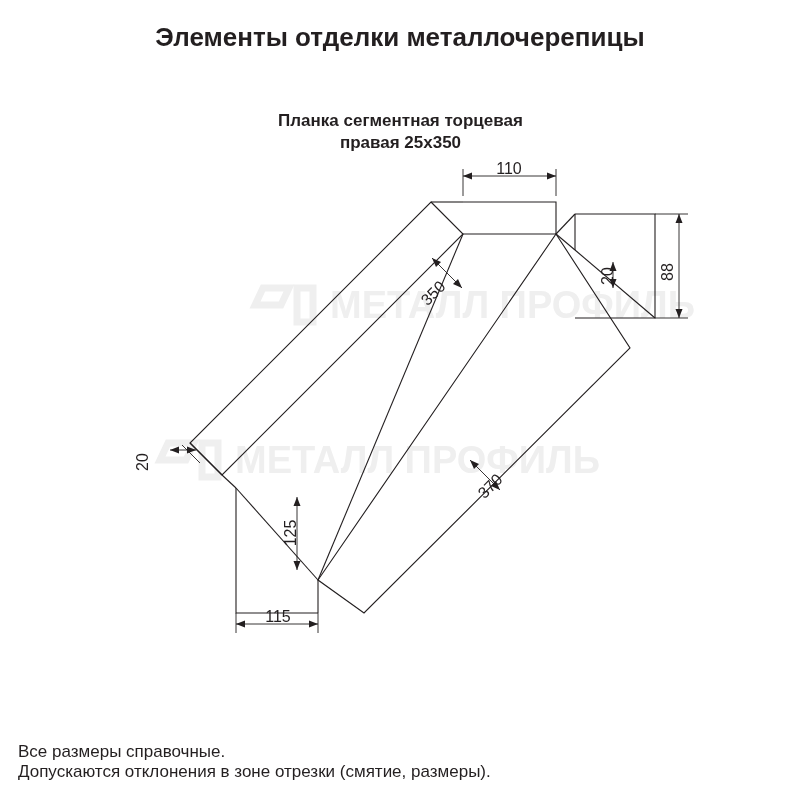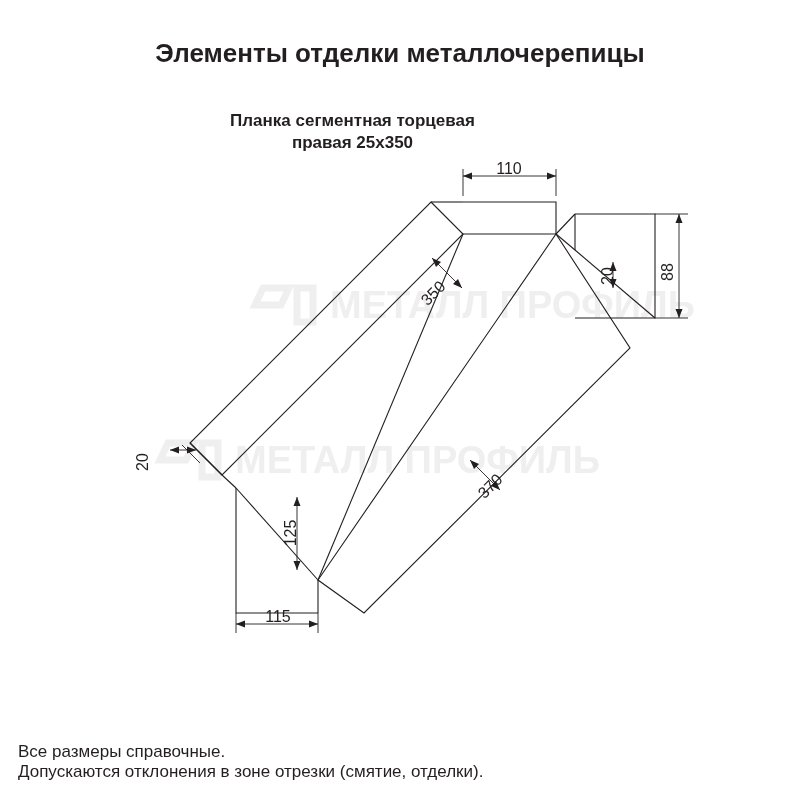--- a/index.html
+++ b/index.html
@@ -17,38 +17,39 @@
   }
   #page {
     position: absolute;
     left: 0; top: 0;
     width: 800px;
     height: 800px;
   }
   .title {
     position: absolute;
     left: 0;
-    top: 38px;
+    top: 22px;
     width: 800px;
     text-align: center;
     font-size: 26px;
     font-weight: bold;
     letter-spacing: 0px;
     color: #231f20;
   }
   .subtitle {
     position: absolute;
     left: 0;
     top: 110px;
     width: 705px;
     text-align: center;
     font-size: 17px;
     font-weight: bold;
     line-height: 22px;
     color: #231f20;
+    padding-left: 48px;
   }
   .footnotes {
     position: absolute;
     left: 18px;
     top: 742px;
     width: 700px;
     font-size: 17px;
     line-height: 20px;
     color: #231f20;
   }
@@ -173,16 +174,16 @@
     <text class="dimtext" x="437" y="297" text-anchor="middle" transform="rotate(-45 437,297)">350</text>
     <text class="dimtext" x="494" y="490" text-anchor="middle" transform="rotate(-45 494,490)">370</text>
     <text class="dimtext" x="148" y="462" text-anchor="middle" transform="rotate(-90 148,462)">20</text>
     <text class="dimtext" x="296" y="533" text-anchor="middle" transform="rotate(-90 296,533)">125</text>
     <text class="dimtext" x="278" y="622" text-anchor="middle">115</text>
 
   </svg>
 
   <div class="footnotes">
     <div>Все размеры справочные.</div>
-    <div>Допускаются отклонения в зоне отрезки (смятие, отделки).</div>
+    <div>Допускаются отклонения в зоне отрезки (смятие, размеры).</div>
   </div>
 
 </div>
 
 </body></html>

